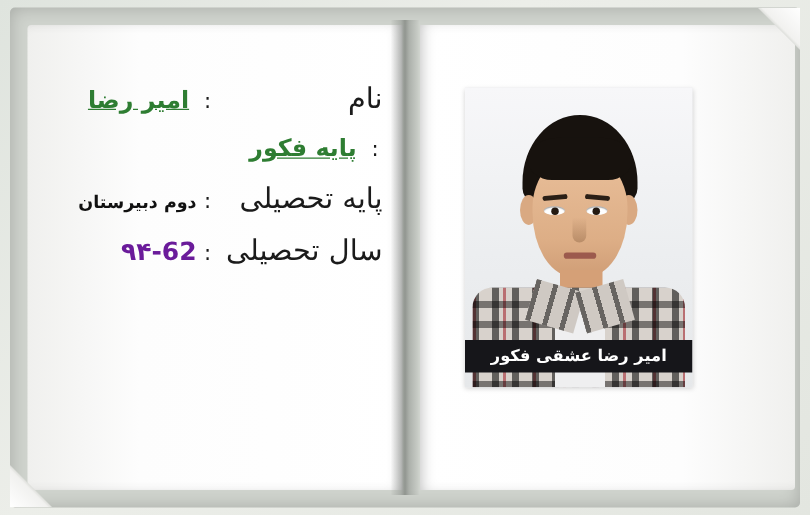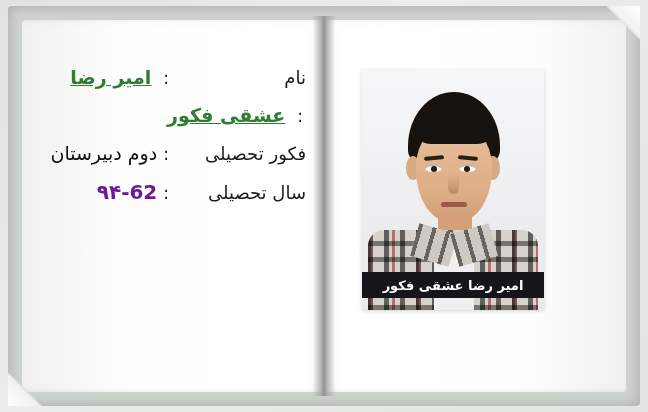--- a/index.html
+++ b/index.html
@@ -50,21 +50,21 @@
     background: #fbfbfb;
   }
   .page-left {
     left: 14px;
     background: linear-gradient(to left, #ffffff 0%, #fdfdfd 70%, #f0f0ee 100%);
     box-shadow: inset -6px 0 12px -6px rgba(0,0,0,0.30);
     border-top-left-radius: 3px;
     border-bottom-left-radius: 3px;
   }
   .page-right {
-    right: 14px;
+    right: 4px;
     background: linear-gradient(to right, #ffffff 0%, #fdfdfd 70%, #f0f0ee 100%);
     box-shadow: inset 6px 0 12px -6px rgba(0,0,0,0.30);
     border-top-right-radius: 3px;
     border-bottom-right-radius: 3px;
   }
 
   
   .spine {
     position: absolute;
     left: 50%;
@@ -110,21 +110,21 @@
     gap: 16px;
   }
   .info-row {
     display: flex;
     align-items: baseline;
     justify-content: flex-start;
     white-space: nowrap;
   }
   .info-label {
     font-family: "DejaVu Sans", sans-serif;
-    font-size: 18px;
+    font-size: 23px;
     color: #1b1b1b;
     direction: rtl;
     text-align: right;
     min-width: 134px;
   }
   .info-colon {
     font-size: 17px;
     color: #1b1b1b;
     padding: 0 3px 0 6px;
   }
@@ -136,21 +136,21 @@
   }
   .v-green { color: #2e7d32; }
   .v-dark  { color: #111111; }
   .v-purple { color: #6a1b9a; }
 
   .row-name .info-value,
   .row-family .info-value {
     padding-right: 6px;
     text-decoration: underline;
   }
-  .row-grade .info-value { font-weight: normal; font-size: 19px; }
+  .row-grade .info-value { font-weight: bold; font-size: 14px; }
   .row-year .info-value { font-size: 20px; letter-spacing: 1px; }
 
   
   .photo-wrap {
     position: absolute;
     left: 36px;
     top: 50px;
     width: 182px;
     height: 240px;
     background: #efeff1;
@@ -304,25 +304,25 @@
       <div class="info-list">
 
         <div class="info-row row-name">
           <span class="info-label">نام</span>
           <span class="info-colon">:</span>
           <span class="info-value v-green">امیر رضا</span>
         </div>
 
         <div class="info-row row-family">
           <span class="info-colon">:</span>
-          <span class="info-value v-green">عشقی فکور</span>
+          <span class="info-value v-green">پایه فکور</span>
         </div>
 
         <div class="info-row row-grade">
-          <span class="info-label">فکور تحصیلی</span>
+          <span class="info-label">پایه تحصیلی</span>
           <span class="info-colon">:</span>
           <span class="info-value v-dark">دوم دبیرستان</span>
         </div>
 
         <div class="info-row row-year">
           <span class="info-label">سال تحصیلی</span>
           <span class="info-colon">:</span>
           <span class="info-value v-purple">۹۴-62</span>
         </div>
 

